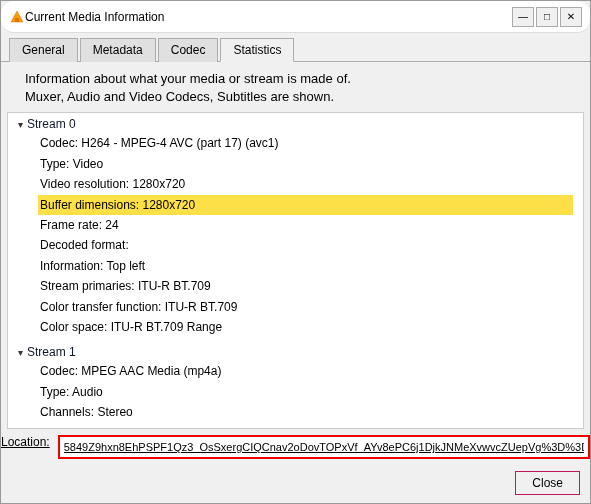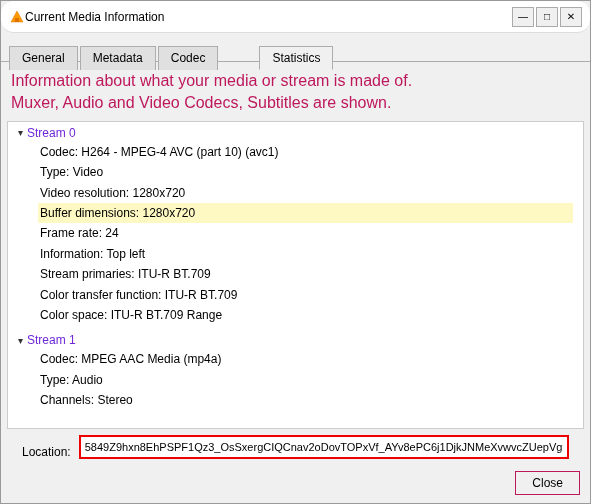--- a/index.html
+++ b/index.html
@@ -60,39 +60,38 @@
     }
     .tab {
       padding: 4px 12px;
       border: 1px solid #adadad;
       border-bottom: none;
       background: #e0e0e0;
       cursor: pointer;
       margin-right: 2px;
       font-size: 12px;
       position: relative;
-      top: 9px;
+      top: 1px;
     }
     .tab.active {
       background: #f0f0f0;
       border-bottom: 1px solid #f0f0f0;
       z-index: 1;
-      margin-left: 39px;
     }
 
     .content-area {
       flex: 1;
       display: flex;
       flex-direction: column;
       overflow: hidden;
     }
     .description {
-      padding: 8px 10px 6px 10px;
-      font-size: 16px;
-      color: #be185d;
+      padding: 8px 10px 6px 24px;
+      font-size: 13px;
+      color: #000000;
       line-height: 1.4;
     }
     .scroll-area {
       flex: 1;
       overflow-y: auto;
       padding: 4px 10px;
       background: #fff;
       border: 1px solid #ccc;
       margin: 0 6px;
     }
@@ -106,46 +105,47 @@
       cursor: pointer;
     }
     .stream-arrow {
       font-size: 10px;
       margin-right: 4px;
       color: #333;
     }
     .stream-title {
       font-size: 12px;
       font-weight: normal;
-      color: #6d28d9;
+      color: #0f172a;
     }
     .stream-items {
       padding-left: 20px;
     }
     .stream-item {
       line-height: 1.7;
       font-size: 12px;
       color: #000;
       padding: 0 2px;
     }
     .stream-item.highlighted {
-      background: #fef9c3;
+      background: #fde047;
     }
     .stream-item span.label {
       color: #000;
     }
     .stream-item span.value {
       color: #000;
     }
 
     .location-bar {
       display: flex;
-      align-items: flex-end;
-      padding: 6px 21px;
-      background: #f0f0f0;
+      align-items: flex-start;
+      padding: 6px 0;
+      background: #f0f0f0;
+      text-decoration: underline;
     }
     .location-label {
       font-size: 12px;
       margin-right: 8px;
       white-space: nowrap;
       color: #000;
     }
     .location-input {
       flex: 1;
       height: 24px;
@@ -208,25 +208,26 @@
     </div>
 
     <div class="scroll-area">
 
       <div class="stream-block">
         <div class="stream-header">
           <span class="stream-arrow">▾</span>
           <span class="stream-title">Stream 0</span>
         </div>
         <div class="stream-items">
-          <div class="stream-item"><span class="label">Codec: </span><span class="value">H264 - MPEG-4 AVC (part 10) (avc1)</span></div>
+          <div class="stream-item"><span class="label">Codec: </span><span class="value">H264 - MPEG-4 AVC (part 17) (avc1)</span></div>
           <div class="stream-item"><span class="label">Type: </span><span class="value">Video</span></div>
           <div class="stream-item"><span class="label">Video resolution: </span><span class="value">1280x720</span></div>
           <div class="stream-item highlighted"><span class="label">Buffer dimensions: </span><span class="value">1280x720</span></div>
           <div class="stream-item"><span class="label">Frame rate: </span><span class="value">24</span></div>
+          <div class="stream-item"><span class="label">Decoded format: </span><span class="value"></span></div>
           <div class="stream-item"><span class="label">Information: </span><span class="value">Top left</span></div>
           <div class="stream-item"><span class="label">Stream primaries: </span><span class="value">ITU-R BT.709</span></div>
           <div class="stream-item"><span class="label">Color transfer function: </span><span class="value">ITU-R BT.709</span></div>
           <div class="stream-item"><span class="label">Color space: </span><span class="value">ITU-R BT.709 Range</span></div>
         </div>
       </div>
 
       <div class="stream-block">
         <div class="stream-header">
           <span class="stream-arrow">▾</span>

